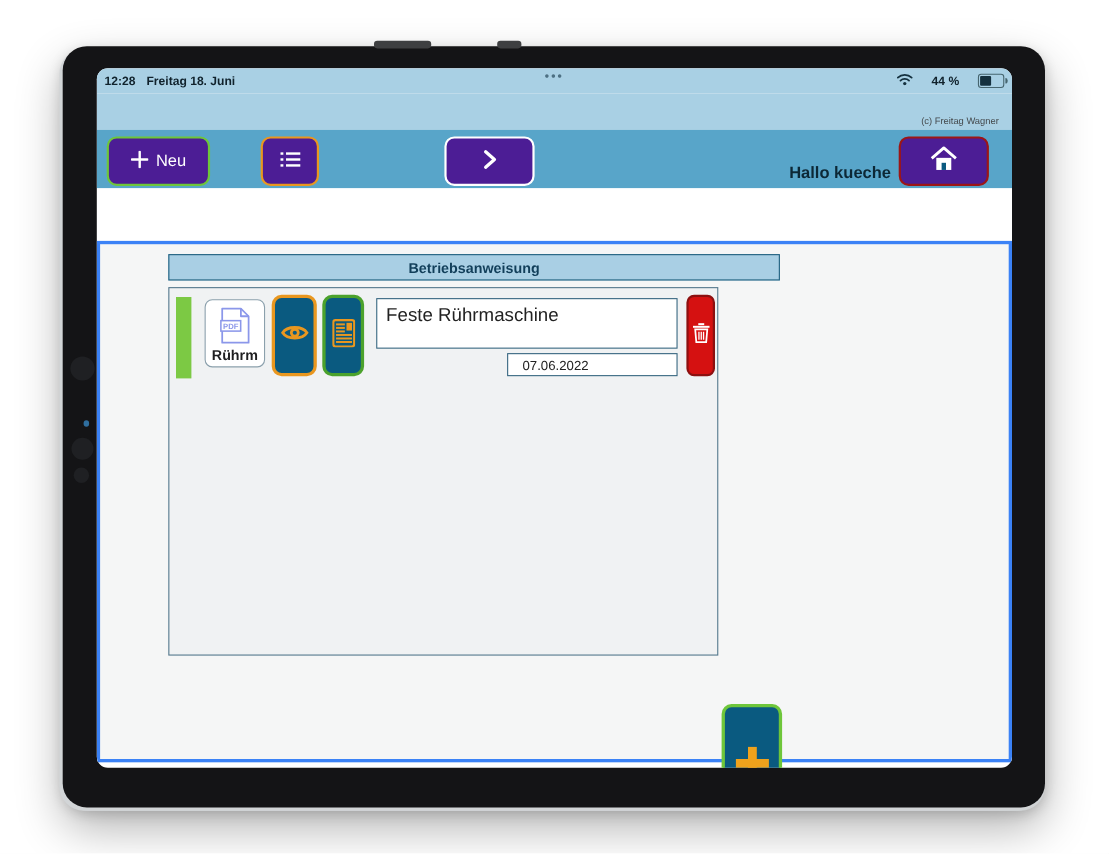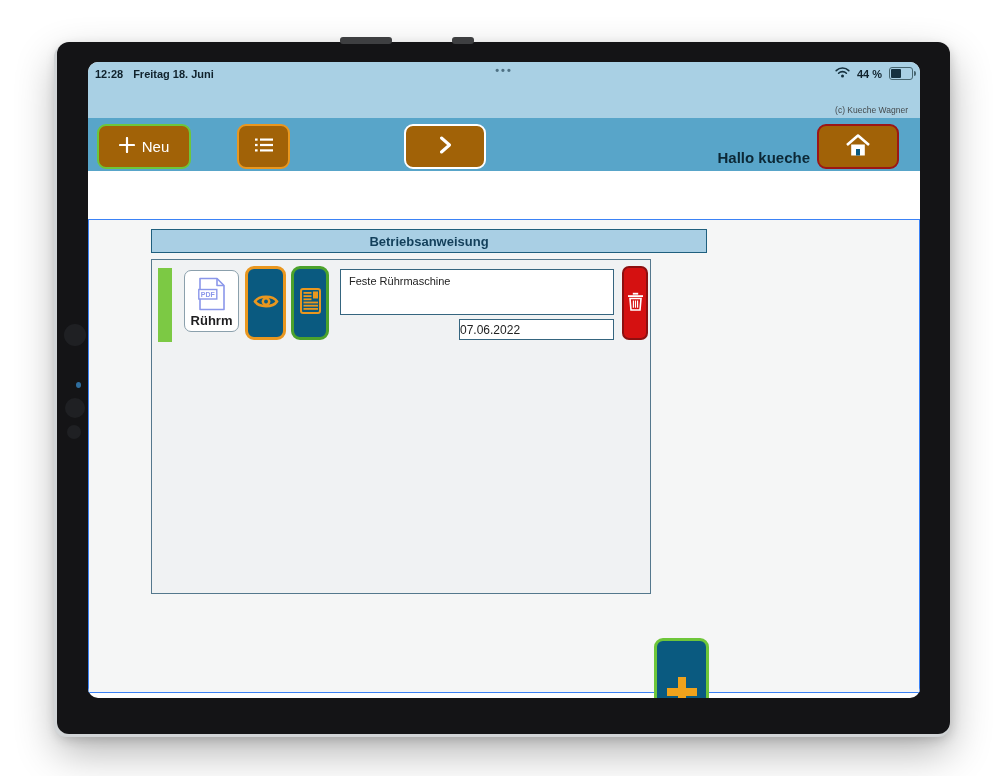--- a/index.html
+++ b/index.html
@@ -1,89 +1,89 @@
 <!DOCTYPE html>
 <html><head>
 <meta charset="utf-8">
 <style>
   html,body{margin:0;padding:0;background:#ffffff;font-family:"Liberation Sans",sans-serif;}
   .stage{position:relative;width:1008px;height:776px;background:#ffffff;overflow:hidden;}
 
   
-  .device{position:absolute;left:57px;top:42px;width:893px;height:692px;background:#141416;border-radius:12px;
+  .device{position:absolute;left:57px;top:42px;width:893px;height:692px;background:#141416;border-radius:22px;
           box-shadow:-3px 3px 0 0 #d2d5d7,0 3px 0 0 #cfd2d4,0 18px 42px rgba(0,0,0,.30),0 5px 12px rgba(0,0,0,.18);}
   .edge-bump{position:absolute;background:#3e3f41;border-radius:3px;}
   .bump-1{left:283px;top:-5px;width:52px;height:7px;}
   .bump-2{left:395px;top:-5px;width:22px;height:7px;}
   .bezel-cam{position:absolute;border-radius:50%;background:#1f2023;}
   .cam-1{left:7px;top:282px;width:22px;height:22px;}
   .cam-2{left:8px;top:356px;width:20px;height:20px;}
   .cam-3{left:10px;top:383px;width:14px;height:14px;}
   .cam-dot{position:absolute;left:19px;top:340px;width:5px;height:6px;border-radius:50%;background:#2f6e9e;}
 
   
   .screen{position:absolute;left:31px;top:20px;width:832px;height:636px;background:#ffffff;border-radius:10px;overflow:hidden;}
 
   
   .statusbar{position:absolute;left:0;top:0;width:100%;height:23px;background:#a9d0e4;display:flex;align-items:center;
              font-size:11px;font-weight:bold;color:#10222c;}
   .sb-left{display:flex;gap:10px;padding-left:7px;}
   .sb-dots{position:absolute;left:0;right:0;text-align:center;top:2px;font-size:11px;color:#4d7083;letter-spacing:2px;font-weight:bold;}
-  .sb-right{position:absolute;right:7px;top:0;height:23px;display:flex;align-items:center;gap:7px;}
+  .sb-right{position:absolute;right:7px;top:0;height:23px;display:flex;align-items:center;gap:17px;}
   .battery{position:relative;width:22px;height:11px;border:1px solid #46656f;border-radius:3px;}
   .battery .fill{position:absolute;left:1px;top:1px;bottom:1px;width:44%;background:#15313f;border-radius:1px;}
   .battery .nub{position:absolute;right:-4px;top:3px;width:2px;height:5px;background:#46656f;border-radius:0 2px 2px 0;}
 
   .titlebar{position:absolute;left:0;top:23px;width:100%;height:33px;background:#a9d0e4;}
   .app-title{position:absolute;left:18px;top:3px;font-size:21px;color:#1d1d1f;white-space:nowrap;}
   .app-title b{font-weight:bold;}
   .copyright{position:absolute;right:12px;bottom:3px;font-size:8.5px;color:#44494c;}
 
   
   .toolbar{position:absolute;left:0;top:56px;width:100%;height:53px;background:#58a5c9;}
-  .tbtn{position:absolute;top:6px;height:45px;background:#a16207;border-radius:9px;box-sizing:border-box;
+  .tbtn{position:absolute;top:6px;height:45px;background:#4c1d95;border-radius:9px;box-sizing:border-box;
         display:flex;align-items:center;justify-content:center;color:#ffffff;font-size:15px;cursor:pointer;}
   .btn-new{left:9px;width:94px;border:2.5px solid #6ec63a;gap:7px;}
   .btn-list{left:149px;width:53px;border:2.5px solid #e9971f;}
   .btn-forward{left:316px;width:82px;border:2px solid #ffffff;}
   .btn-home{left:729px;width:82px;border:2.5px solid #9c1616;}
   .greeting{position:absolute;right:110px;top:31px;font-size:15px;font-weight:bold;color:#0c2836;}
 
   
   .tabrow{position:absolute;left:0;top:116px;width:100%;height:41px;}
   .tab{position:absolute;top:0;height:41px;box-sizing:border-box;background:#fdfdfd;
        border-top:1px solid #ccd6db;border-right:1px solid #ccd6db;
        display:flex;align-items:center;justify-content:center;font-size:13.5px;color:#2b2b2d;cursor:pointer;}
   .tab.first{border-left:1px solid #ccd6db;}
   .tab.active{height:46px;border:1.5px solid #3c7ea3;border-bottom:none;background:#fbfcfc;z-index:3;}
 
   
   .panel{position:absolute;left:0;right:0;top:157px;bottom:5px;box-sizing:border-box;
-         border:1px solid #3b82f6;background:#f5f6f6;}
+         border:3px solid #3b82f6;background:#f5f6f6;}
   .section-header{position:absolute;left:62px;top:9px;width:556px;height:24px;box-sizing:border-box;
                   background:#a9cfe4;border:1.5px solid #1f5f7e;display:flex;align-items:center;justify-content:center;
                   font-size:13px;font-weight:bold;color:#123f5a;}
   .doc-list{position:absolute;left:62px;top:39px;width:500px;height:335px;box-sizing:border-box;
             background:#f0f2f3;border:1px solid #54788d;}
 
   
   .green-bar{position:absolute;left:6px;top:8px;width:14px;height:74px;background:#7cc944;}
   .file-btn{position:absolute;left:32px;top:10px;width:55px;height:62px;box-sizing:border-box;background:#ffffff;
             border:1px solid #8ba0ac;border-radius:7px;display:flex;flex-direction:column;align-items:center;
             justify-content:flex-end;padding-bottom:3px;cursor:pointer;font-weight:bold;}
   .file-btn svg{position:absolute;top:6px;left:50%;transform:translateX(-50%);}
   .file-label{font-size:13px;color:#1e1e20;}
   .sqbtn{position:absolute;top:6px;width:41px;height:74px;box-sizing:border-box;background:#0a5a80;border-radius:9px;
          display:flex;align-items:center;justify-content:center;cursor:pointer;}
   .btn-preview{left:93px;border:3px solid #e9971f;}
   .btn-protocol{left:139px;width:38px;border:3px solid #4ba22c;}
   .name-field{position:absolute;left:188px;top:9px;width:274px;height:46px;box-sizing:border-box;background:#ffffff;
-              border:1.5px solid #35657f;font-size:11px;color:#222;padding:5px 8px;}
+              border:1.5px solid #35657f;font-size:17px;color:#222;padding:5px 8px;}
   .date-field{position:absolute;left:307px;top:59px;width:155px;height:21px;box-sizing:border-box;background:#ffffff;
-              border:1.5px solid #35657f;font-size:12px;color:#222;display:flex;align-items:center;}
+              border:1.5px solid #35657f;font-size:12px;color:#222;display:flex;align-items:center;padding-left:13px;}
   .btn-delete{position:absolute;left:470px;top:6px;width:26px;height:74px;box-sizing:border-box;background:#d51111;
               border:2px solid #8c1010;border-radius:7px;display:flex;align-items:center;justify-content:center;cursor:pointer;}
 
   
   .btn-add{position:absolute;left:565px;top:418px;width:55px;height:112px;box-sizing:border-box;background:#0a5a80;
            border:3px solid #6ec63a;border-radius:9px;display:flex;align-items:center;justify-content:center;cursor:pointer;}
 </style>
 </head>
 <body>
 
@@ -114,21 +114,21 @@
           </span>
           <span>44 %</span>
           <span class="battery">
             <span class="fill"></span>
               <span class="nub"></span>
           </span>
         </div>
       </div>
 
       <div class="titlebar">
-        <div class="copyright">(c) Kueche Wagner</div>
+        <div class="copyright">(c) Freitag Wagner</div>
       </div>
 
       <div class="toolbar">
         <div class="tbtn btn-new">
           <span>
             <svg width="16" height="16" viewBox="0 0 16 16">
               <path d="M8 1 V15 M1 8 H15" stroke="#ffffff" stroke-width="2.2" stroke-linecap="round"></path>
             </svg>
           </span>
           <span>Neu</span>

